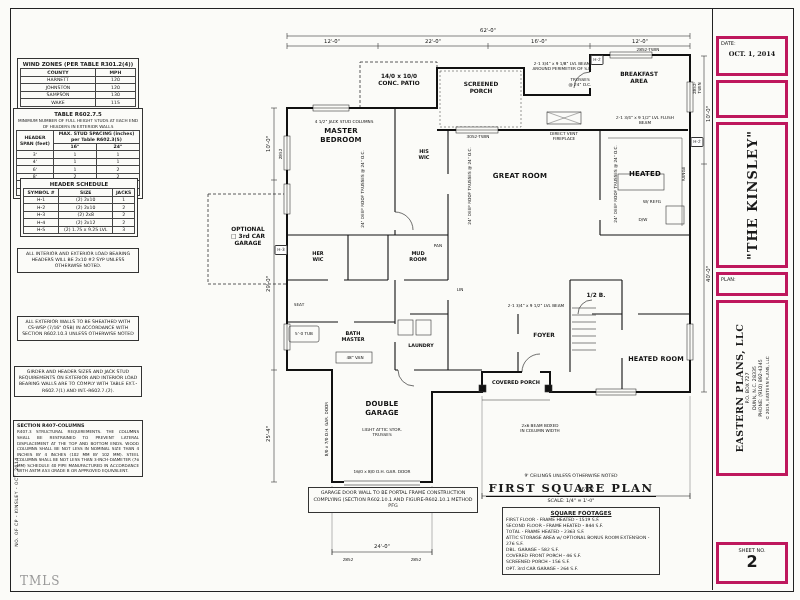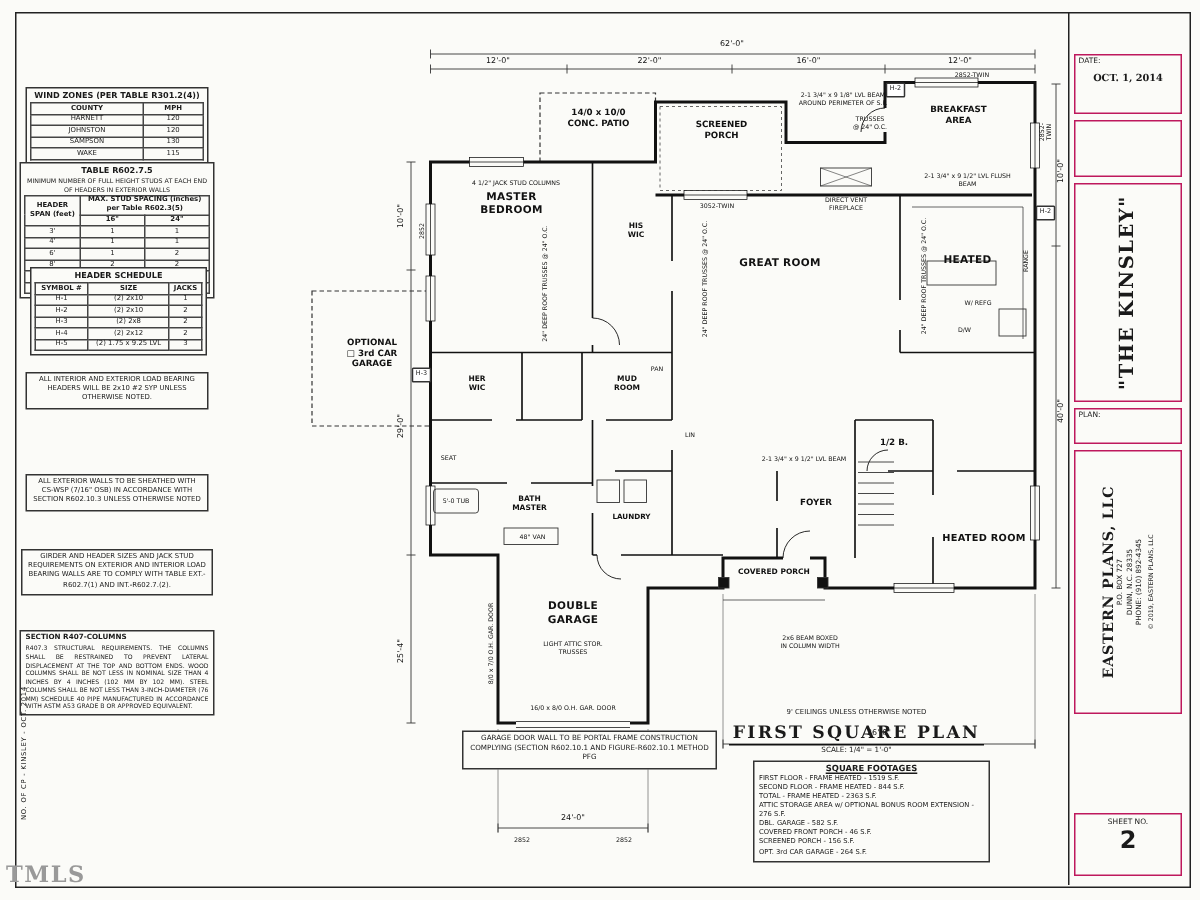--- a/index.html
+++ b/index.html
@@ -30,31 +30,31 @@
   
   .portal{position:absolute;left:308px;top:487px;width:162px;border:1px solid #333;padding:2px 3px;font-size:4.8px;text-align:center;line-height:1.4;background:#fbfbf8;}
   .ceiling{position:absolute;left:486px;top:473px;width:170px;font-size:4.6px;text-align:center;}
   .ffp{position:absolute;left:486px;top:481px;width:170px;text-align:center;font-size:11.5px;font-weight:bold;letter-spacing:1.5px;font-family:"DejaVu Serif",serif;border-bottom:1.6px solid #111;padding-bottom:1px;}
   .ffp-scale{position:absolute;left:486px;top:498px;width:170px;text-align:center;font-size:4.8px;}
   .sqft{position:absolute;left:502px;top:507px;width:150px;border:1px solid #333;padding:2px 3px;background:#fbfbf8;}
   .sqft h4{margin:0 0 1px;font-size:5.6px;text-align:center;text-decoration:underline;}
   .sq-line{font-size:4.5px;line-height:1.35;}
 
   
-  .tb-box{position:absolute;left:716px;width:72px;border:1px solid #be185d;background:#fbfbf8;box-sizing:border-box;}
+  .tb-box{position:absolute;left:716px;width:72px;border:3px solid #be185d;background:#fbfbf8;box-sizing:border-box;}
   .tb-label{font-size:5px;padding:1px 2px;}
   .tb-date{font-size:6.5px;font-weight:bold;text-align:center;margin-top:3px;font-family:"DejaVu Serif",serif;}
   .rot{position:absolute;left:50%;top:50%;transform:translate(-50%,-50%) rotate(-90deg);text-align:center;white-space:nowrap;}
   .plan-name{font-family:"DejaVu Serif",serif;font-weight:bold;font-size:13px;letter-spacing:1px;}
   .company-name{font-family:"DejaVu Serif",serif;font-weight:bold;font-size:9.5px;letter-spacing:.5px;}
   .company-line{font-size:4.8px;line-height:1.4;}
   .company-copy{font-size:4.2px;}
   .sheet-label{font-size:5px;text-align:center;margin-top:2px;}
   .sheet-num{font-size:16px;font-weight:bold;text-align:center;line-height:1.1;}
-  .watermark{position:absolute;left:4px;top:574px;font-family:"DejaVu Serif",serif;font-size:15px;color:#999;letter-spacing:1px;font-weight:bold;}
+  .watermark{position:absolute;left:20px;top:574px;font-family:"DejaVu Serif",serif;font-size:12px;color:#999;letter-spacing:1px;}
 </style>
 </head>
 <body>
 
 <div class="sheet">
   <div class="frame"></div>
   <div class="divider"></div>
 
   <div class="block" style="left:17px;top:58px;width:116px;">
     <h4>WIND ZONES (PER TABLE R301.2(4))</h4>

